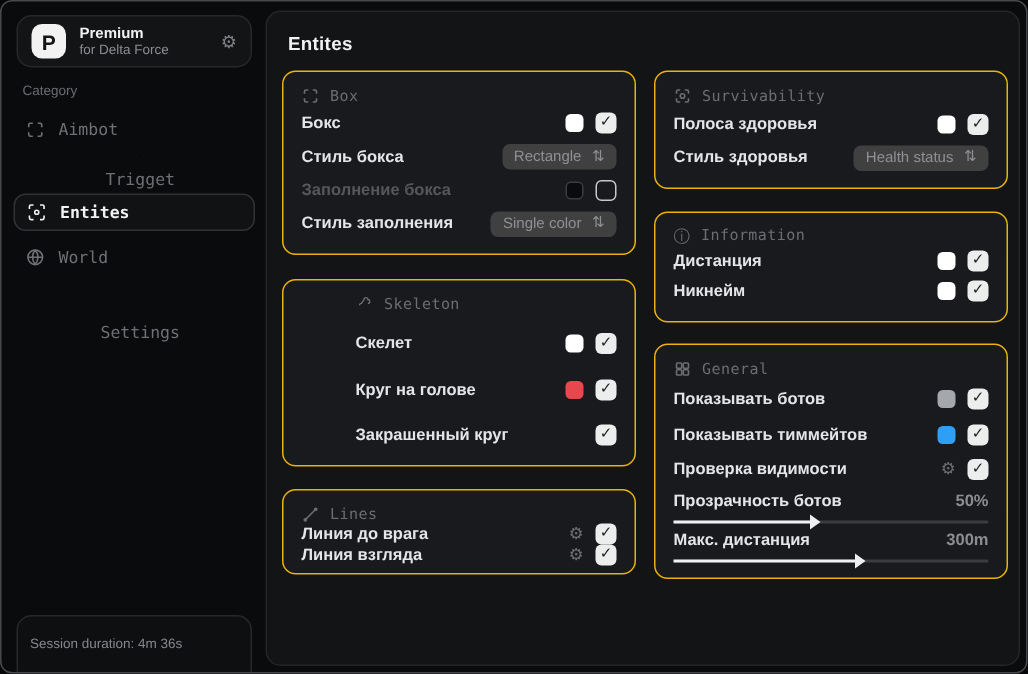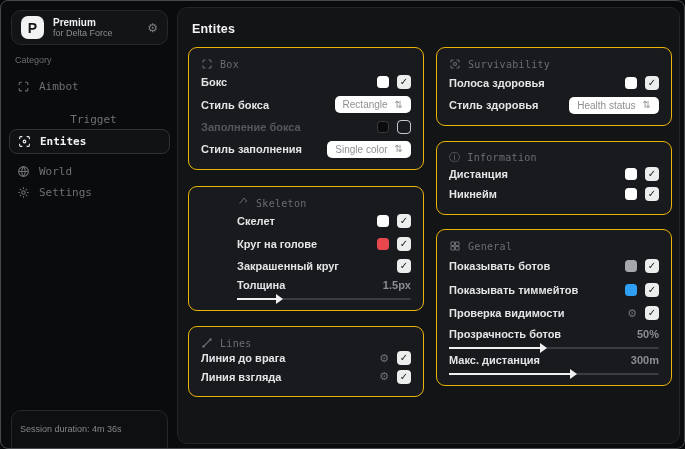--- a/index.html
+++ b/index.html
@@ -24,38 +24,38 @@
 
   .nav-item { position:absolute; left:8px; width:161px; height:23px;
     display:flex; align-items:center; gap:9px; padding-left:8px;
     color:#6e7074; font-family:"DejaVu Sans Mono", monospace; font-size:11px;
     border-radius:8px; cursor:pointer; }
   .nav-item svg { width:13px; height:13px; stroke:#6e7074; }
   .nav-item.active { color:#f2f2f4; font-weight:bold; border:1px solid #303236;
     background:#111214; height:25px; }
   .nav-item.active svg { stroke:#f2f2f4; }
   .nav-aimbot { top:74px; } .nav-trigget { top:102px;flex-direction:column; } .nav-entites { top:128px; }
-  .nav-world { top:159px; } .nav-settings { top:180px; }
+  .nav-world { top:159px; } .nav-settings { top:204px;flex-direction:column; }
 
   .session-box { position:absolute; left:10px; top:409px; width:157px; height:46px;
     border:1px solid #26282b; border-radius:10px; background:#0e0f11; }
   .session-text { position:absolute; left:8px; top:13px; font-size:9px; color:#85878b; }
 
   
   .main-panel { position:absolute; left:176px; top:6px; width:503px; height:437px;
     background:#131416; border:1px solid #232528; border-radius:10px; }
   .main-title { position:absolute; left:14px; top:14px; font-size:12.5px;
     font-weight:bold; color:#f2f2f4; letter-spacing:.2px; }
 
   .card { position:absolute; width:236px; background:#191a1d;
     border:1px solid #eab308; border-radius:9px; padding:10px 12px;
     display:flex; flex-direction:column; justify-content:space-between; }
   .card-box { left:10px; top:39px; height:123px; }
   .card-skeleton { left:10px; top:178px; height:125px;padding-left:48px; }
-  .card-lines { left:10px; top:318px; height:71px; }
+  .card-lines { left:10px; top:318px; height:57px; }
   .card-surv { left:258px; top:39px; height:79px; }
   .card-info { left:258px; top:133px; height:74px; }
   .card-general { left:258px; top:221px; height:157px; }
 
   .card-header { display:flex; align-items:center; gap:7px;
     font-family:"DejaVu Sans Mono", monospace; font-size:10px; color:#6b6d71;
     letter-spacing:.3px; }
   .card-header svg { width:12px; height:12px; stroke:#6b6d71; }
   .card-header .uni { font-size:11px; line-height:1; font-family:"DejaVu Sans",sans-serif; }
 
@@ -66,21 +66,21 @@
 
   .swatch { width:12px; height:12px; border-radius:3.5px; }
   .swatch.dark { border:1px solid #3a3c40; }
   .checkbox { width:14px; height:14px; border-radius:4px; background:#eceded;
     display:flex; align-items:center; justify-content:center; cursor:pointer;
     font-size:10px; color:#1b1b1d; line-height:1; }
   .checkbox.unchecked { background:transparent; border:1.5px solid #c7c8cb; color:transparent; }
 
   .mini-gear { color:#6e7074; font-size:11px; line-height:1; }
 
-  .dropdown { display:flex; align-items:center; gap:7px; background:#ffffff;
+  .dropdown { display:flex; align-items:center; gap:7px; background:#404040;
     border-radius:5px; padding:3px 8px; cursor:pointer; }
   .dropdown-text { font-size:10px; color:#8e9094; }
   .dropdown-caret { font-size:10px; color:#8e9094; line-height:1;
     font-family:"DejaVu Sans",sans-serif; }
 
   .slider-group { display:flex; flex-direction:column; gap:6px; }
   .slider-value { font-size:11px; font-weight:bold; color:#8b8d91; }
   .slider-track { position:relative; height:2px; background:#3a3c40; border-radius:1px; }
   .slider-fill { position:absolute; left:0; top:0; height:2px; background:#f0f0f2; }
   .slider-handle { position:absolute; top:-4px; right:-6px; width:0; height:0;
@@ -203,31 +203,20 @@
           <span class="swatch" style="background: rgb(232, 71, 78);"></span>
           <span class="checkbox">✓</span>
         </span>
       </div>
       <div class="row">
         <span class="row-label">Закрашенный круг</span>
         <span class="row-right">
           <span class="checkbox">✓</span>
         </span>
       </div>
-      <div class="slider-group">
-        <div class="row" style="height:14px;">
-          <span class="row-label">Толщина</span>
-          <span class="slider-value">1.5px</span>
-        </div>
-        <div class="slider-track">
-          <div class="slider-fill" style="width: 23%;">
-            <div class="slider-handle"></div>
-          </div>
-        </div>
-      </div>
     </div>
 
     <div class="card card-lines">
       <div class="card-header">
         <svg viewBox="0 0 24 24" fill="none" stroke-width="2.2">
           <path d="M5 19L19 5"></path>
             <circle cx="5" cy="19" r="1.4" fill="currentColor"></circle>
             <circle cx="19" cy="5" r="1.4" fill="currentColor"></circle>
         </svg>
         <span>Lines</span>

